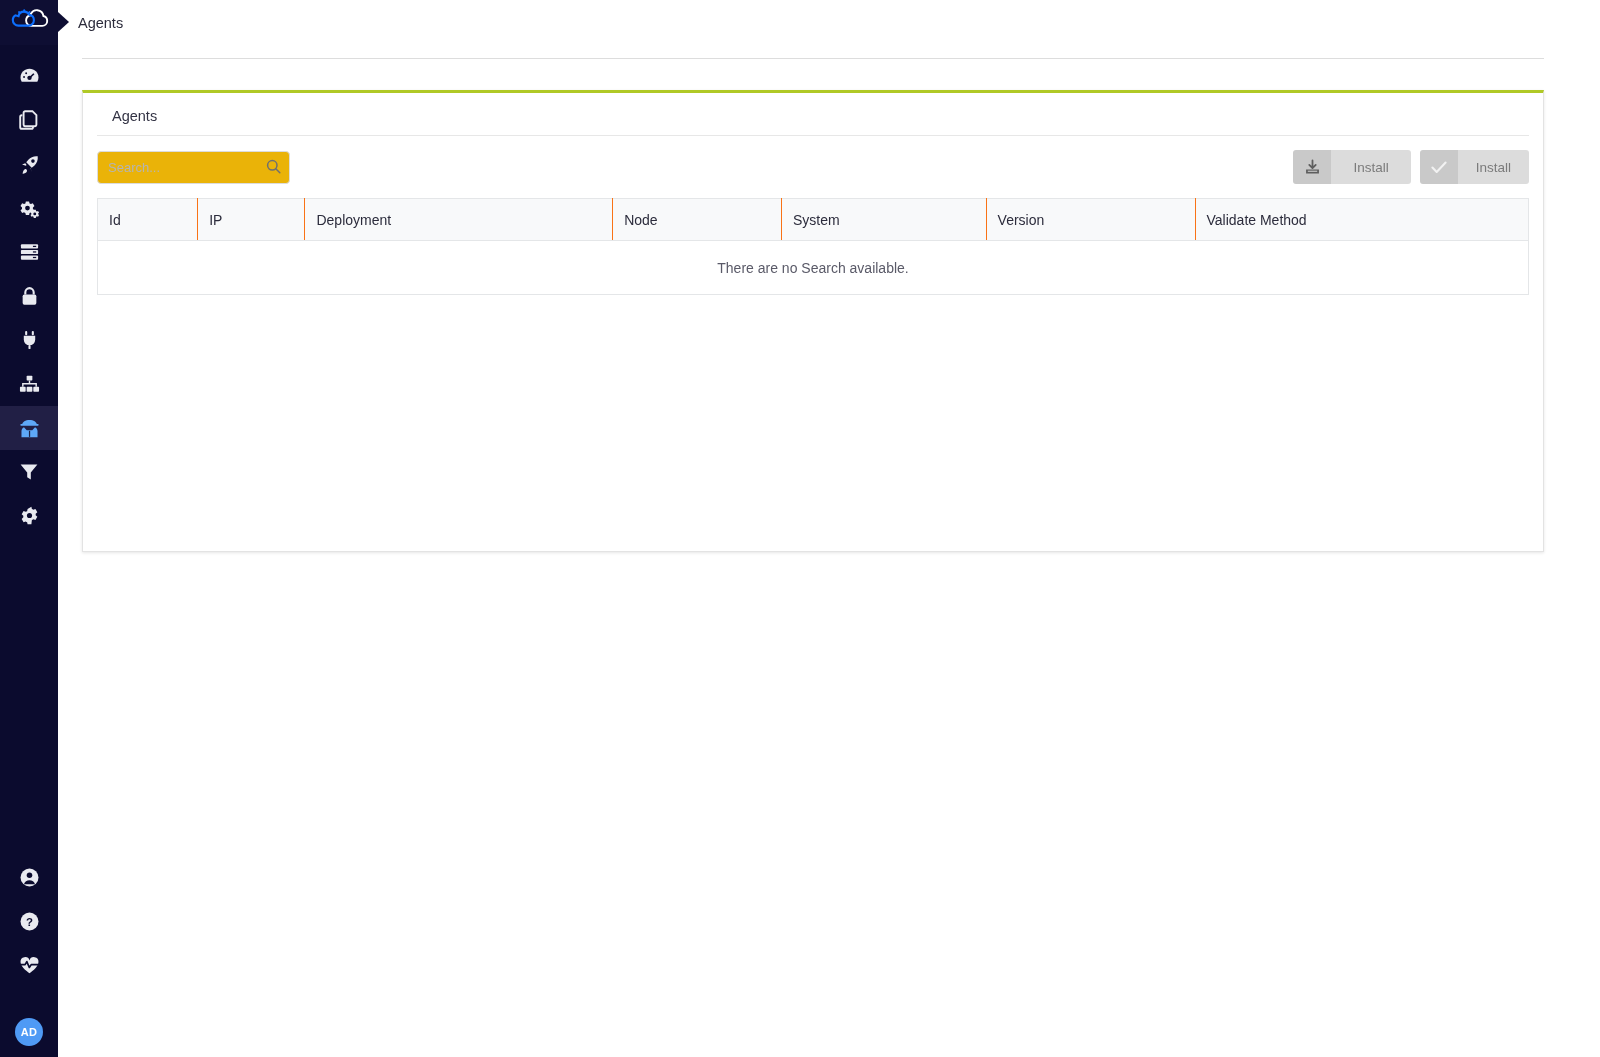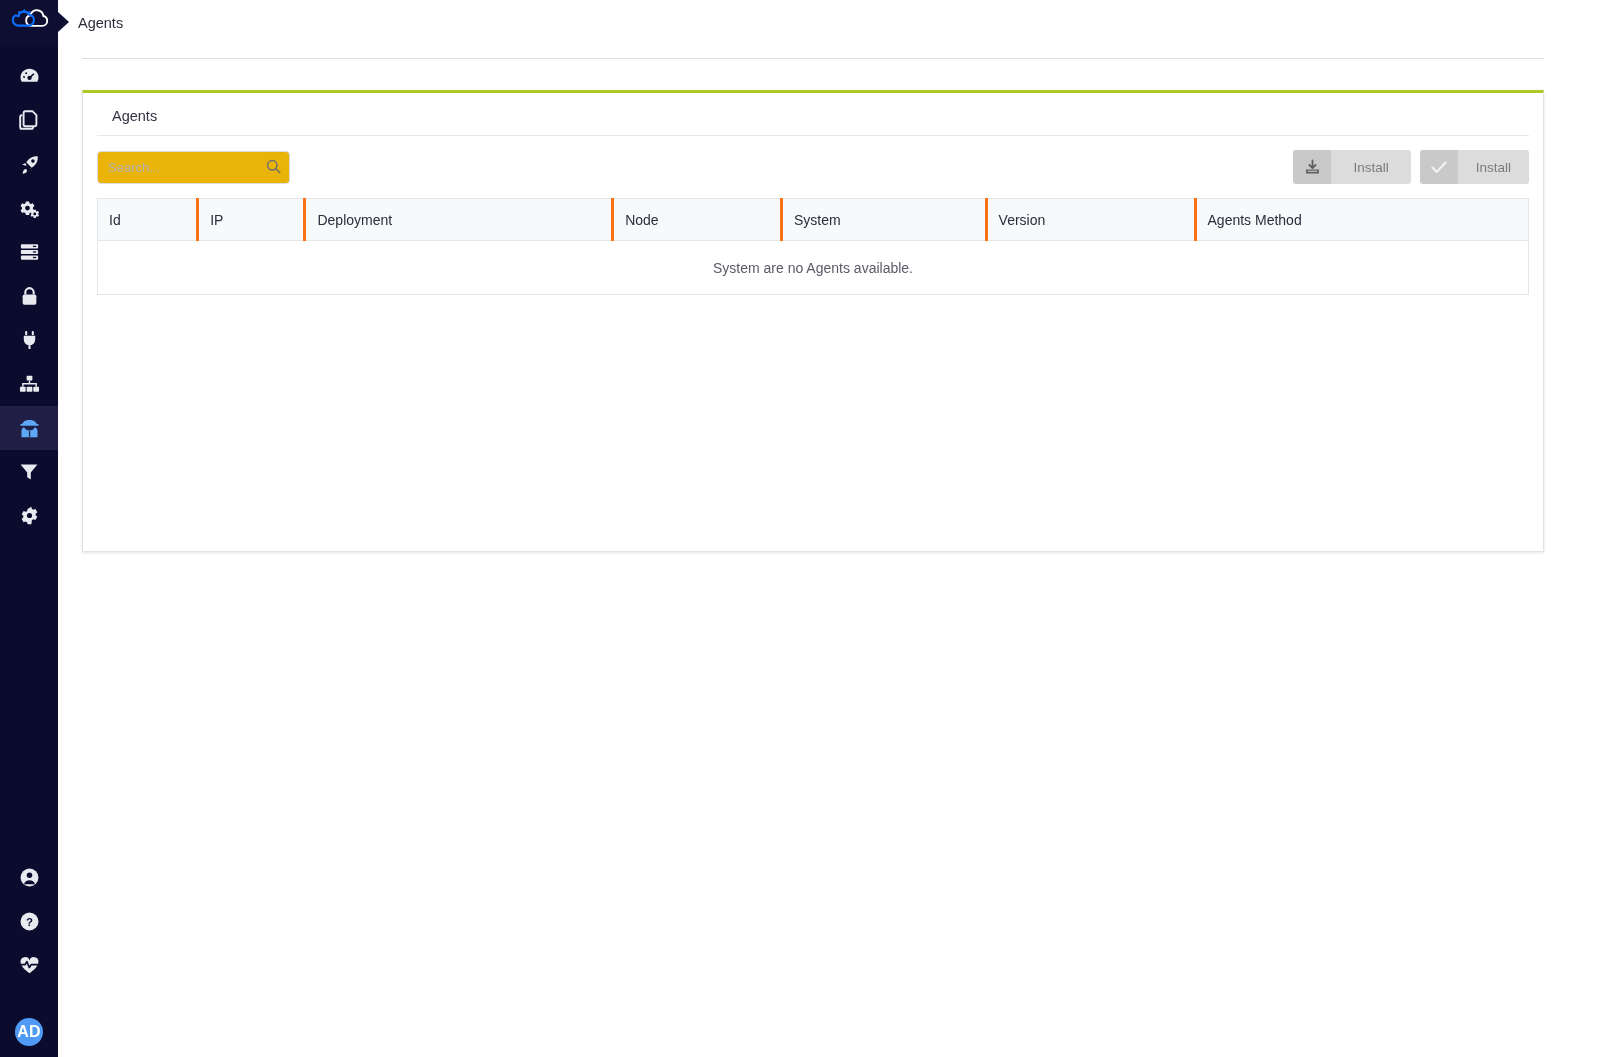--- a/index.html
+++ b/index.html
@@ -60,21 +60,21 @@
     display: flex;
     align-items: center;
     justify-content: center;
     cursor: pointer;
   }
   .avatar {
     width: 28px; height: 28px;
     border-radius: 50%;
     background: #4f9af5;
     color: #ffffff;
-    font-size: 16px;
+    font-size: 11px;
     font-weight: bold;
     letter-spacing: .3px;
     display: flex;
     align-items: center;
     justify-content: center;
   }
 
   
   #header {
     position: absolute;
@@ -184,21 +184,21 @@
     table-layout: fixed;
   }
   table.agents thead th {
     background: #f8f9fa;
     height: 42px;
     text-align: left;
     font-size: 14px;
     font-weight: normal;
     color: #2c2c3c;
     padding-left: 11px;
-    border-right: 3px solid #f97316;
+    border-right: 1px solid #f97316;
     border-bottom: 1px solid #e4e6e8;
   }
   table.agents thead th:last-child { border-right: none; }
   table.agents td.empty {
     height: 54px;
     text-align: center;
     font-size: 14px;
     color: #5a5a68;
     background: #ffffff;
   }
@@ -440,24 +440,24 @@
         <col style="width:23.3%">
       </colgroup>
       <thead>
         <tr>
           <th>Id</th>
           <th>IP</th>
           <th>Deployment</th>
           <th>Node</th>
           <th>System</th>
           <th>Version</th>
-          <th>Agents Method</th>
+          <th>Validate Method</th>
         </tr>
       </thead>
       <tbody>
         <tr>
-          <td class="empty" colspan="7">System are no Agents available.</td>
+          <td class="empty" colspan="7">There are no Search available.</td>
         </tr>
       </tbody>
     </table>
   </div>
 
 </div>
 
 </body></html>

